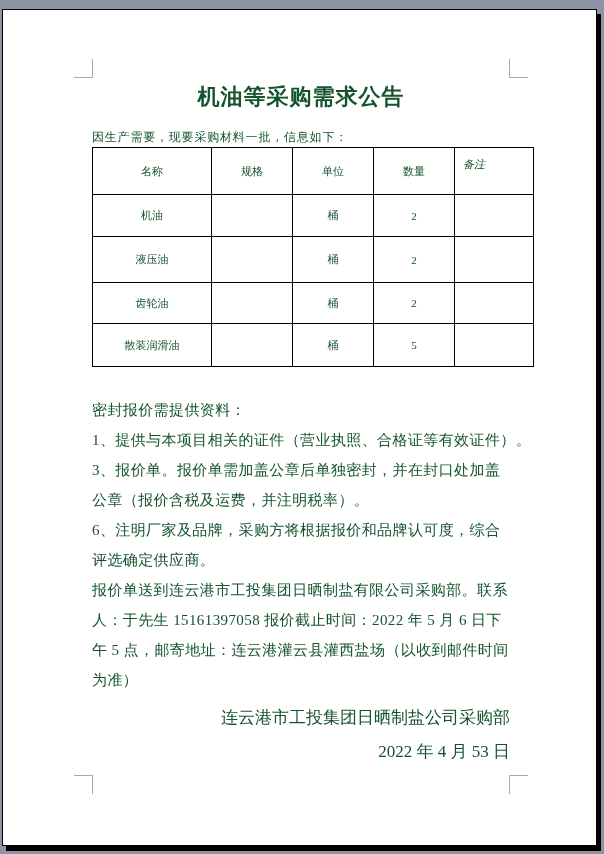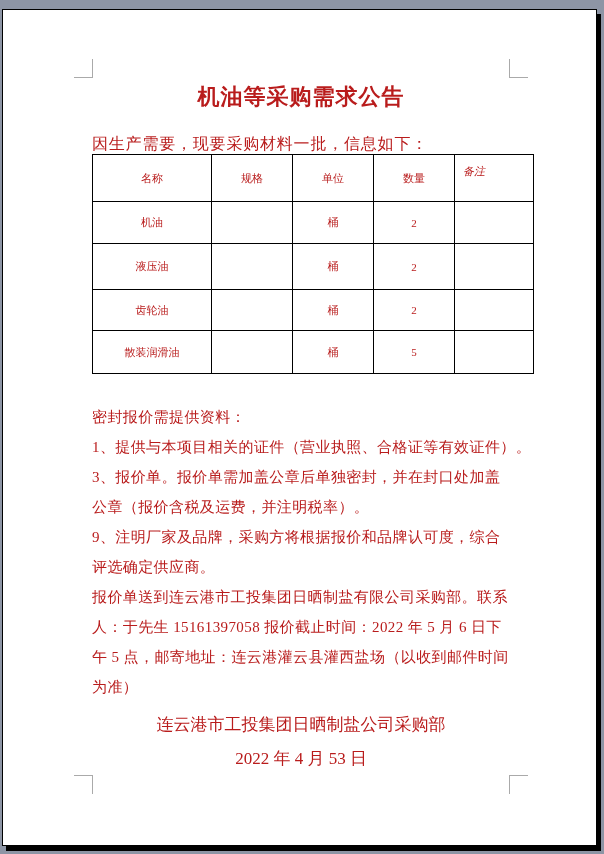--- a/index.html
+++ b/index.html
@@ -2,21 +2,21 @@
 <html><head>
 <meta charset="utf-8">
 <style>
   html,body { margin:0; padding:0; }
   .viewport {
     position:relative;
     width:604px; height:854px;
     background:#8d95a5;
     overflow:hidden;
     font-family:"Liberation Serif", serif;
-    color:#b91c1c;
+    color:#14532d;
   }
   .page {
     position:absolute;
     left:2px; top:9px;
     width:593px; height:835px;
     background:#ffffff;
     border:1px solid #000;
     box-shadow:4px 5px 0 #000;
   }
   .crop-mark { position:absolute; width:18px; height:18px; }
@@ -32,22 +32,22 @@
   .doc-title {
     margin:6px 0 0 0;
     font-size:22px;
     font-weight:bold;
     line-height:27px;
     letter-spacing:1px;
     text-align:center;
     white-space:nowrap;
   }
   .intro {
-    margin-top:24px;
-    font-size:16px;
+    margin-top:17px;
+    font-size:12px;
     line-height:20px;
     letter-spacing:0.8px;
     white-space:nowrap;
   }
   table.req {
     border-collapse:collapse;
     table-layout:fixed;
     width:441px;
     font-size:11px;
   }
@@ -70,21 +70,21 @@
     line-height:30px;
     letter-spacing:0.4px;
   }
   .body-line { white-space:nowrap; }
   .signature-block {
     margin-top:6px;
     font-size:17px;
     line-height:34px;
     text-align:right;
   }
-  .signature-block div { white-space:nowrap;text-align:center; }
+  .signature-block div { white-space:nowrap; }
 </style>
 </head>
 <body>
 
 <div class="viewport">
   <div class="page">
 
     <div class="crop-mark crop-tl"></div>
     <div class="crop-mark crop-tr"></div>
     <div class="crop-mark crop-bl"></div>
@@ -141,21 +141,21 @@
             <td></td>
           </tr>
         </tbody>
       </table>
 
       <div class="body-lines">
         <div class="body-line">密封报价需提供资料：</div>
         <div class="body-line">1、提供与本项目相关的证件（营业执照、合格证等有效证件）。</div>
         <div class="body-line">3、报价单。报价单需加盖公章后单独密封，并在封口处加盖</div>
         <div class="body-line">公章（报价含税及运费，并注明税率）。</div>
-        <div class="body-line">9、注明厂家及品牌，采购方将根据报价和品牌认可度，综合</div>
+        <div class="body-line">6、注明厂家及品牌，采购方将根据报价和品牌认可度，综合</div>
         <div class="body-line">评选确定供应商。</div>
         <div class="body-line">报价单送到连云港市工投集团日晒制盐有限公司采购部。联系</div>
         <div class="body-line">人：于先生 15161397058 报价截止时间：2022 年 5 月 6 日下</div>
         <div class="body-line">午 5 点，邮寄地址：连云港灌云县灌西盐场（以收到邮件时间</div>
         <div class="body-line">为准）</div>
       </div>
 
       <div class="signature-block">
         <div>连云港市工投集团日晒制盐公司采购部</div>
         <div>2022 年 4 月 53 日</div>

